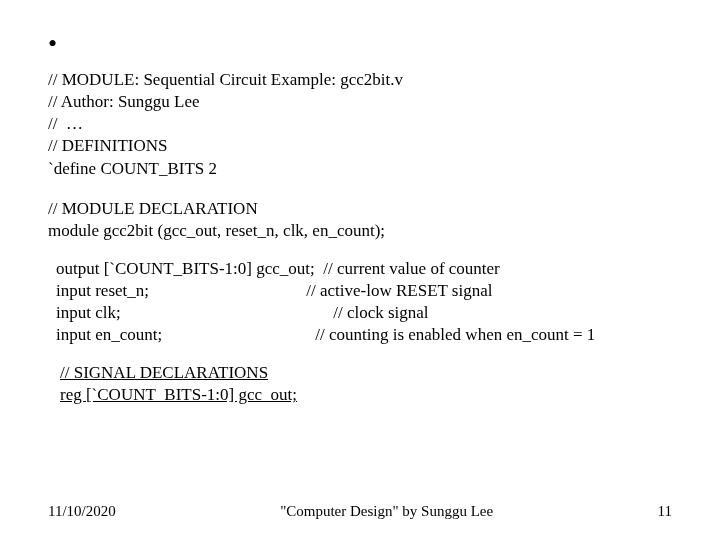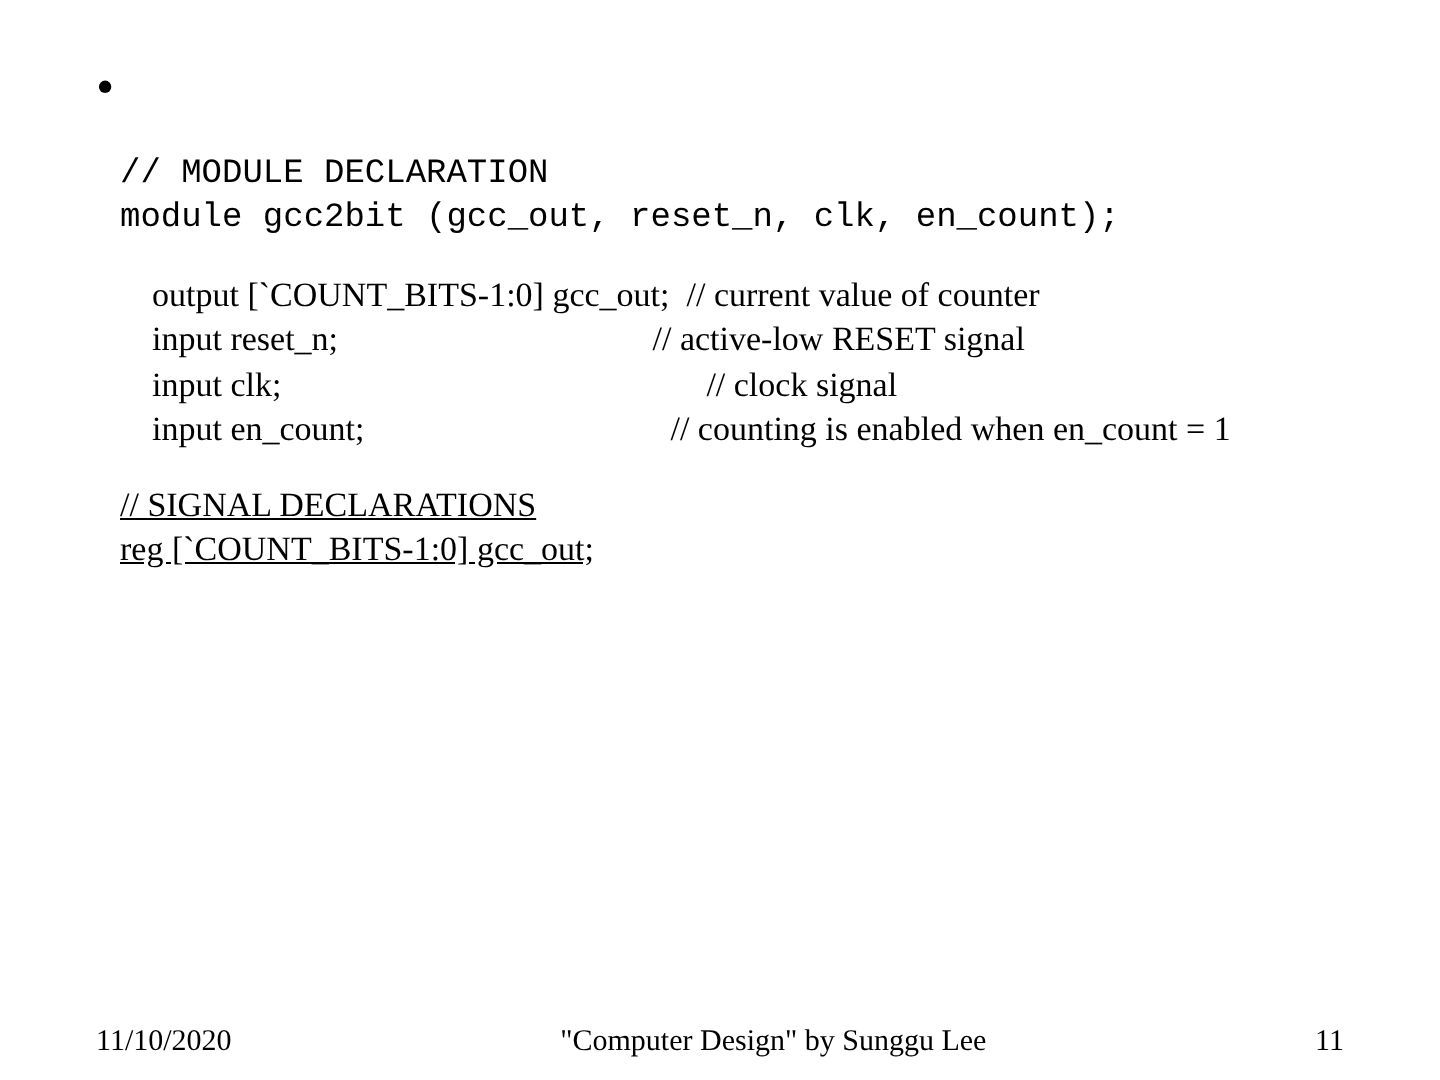--- a/index.html
+++ b/index.html
@@ -35,52 +35,56 @@
   .code-block {
     font-size: 17px;
     line-height: 1.3;
     white-space: pre;
   }
   .block1 {
     margin-left: 0px;
     margin-top: 2px;
   }
   .block2 {
-    margin-left: 12px;
+    margin-left: 0px;
     margin-top: 18px;
-    font-family: Liberation Mono, monospace;
   }
   .block3 {
-    margin-left: 28px;
+    margin-left: 8px;
     margin-top: 16px;
   }
   .block4 {
     margin-left: 12px;
     margin-top: 16px;
     text-decoration: underline;
   }
   .footer {
     position: absolute;
-    bottom: 10px;
+    bottom: 20px;
     left: 48px;
     right: 48px;
     display: flex;
     justify-content: space-between;
     font-size: 15px;
   }
 </style>
 </head>
 <body>
 
 <div class="slide">
 
   <div class="title-line">
     <span class="bullet-dot">•</span>
   </div>
 
+  <div class="code-block block1">// MODULE: Sequential Circuit Example: gcc2bit.v
+// Author: Sunggu Lee
+//  …
+// DEFINITIONS
+`define COUNT_BITS 2</div>
 
   <div class="code-block block2">// MODULE DECLARATION
 module gcc2bit (gcc_out, reset_n, clk, en_count);</div>
 
   <div class="code-block block3">output [`COUNT_BITS-1:0] gcc_out;  // current value of counter
 input reset_n;                                     // active-low RESET signal
 input clk;                                                  // clock signal
 input en_count;                                    // counting is enabled when en_count = 1</div>
 
   <div class="code-block block4">// SIGNAL DECLARATIONS

